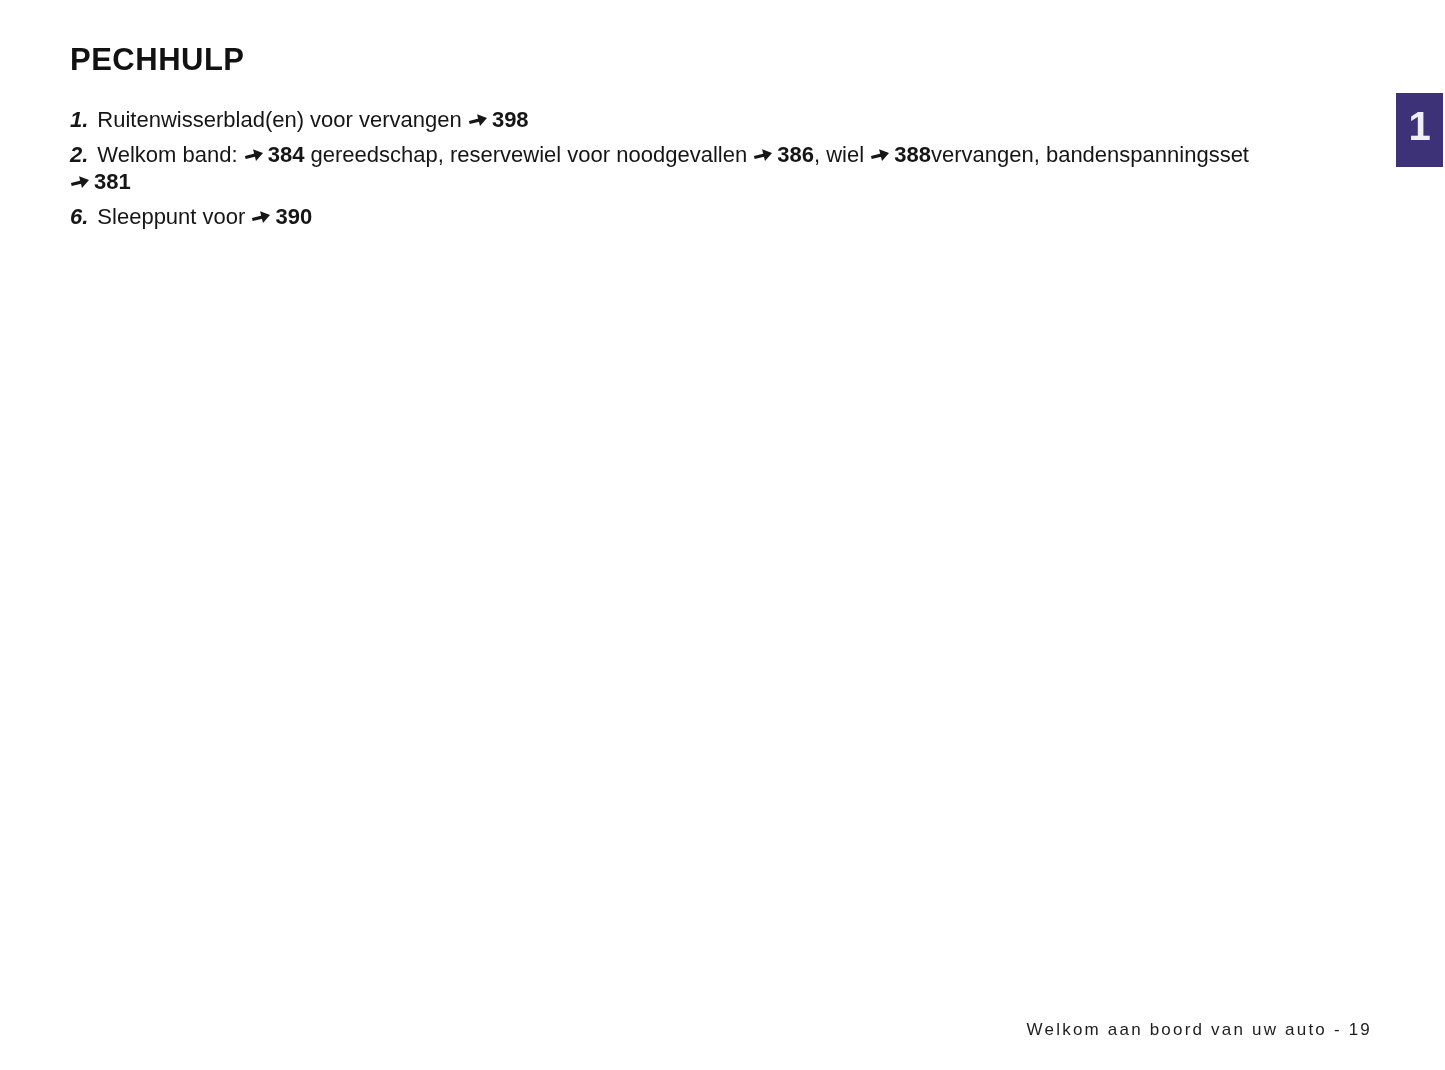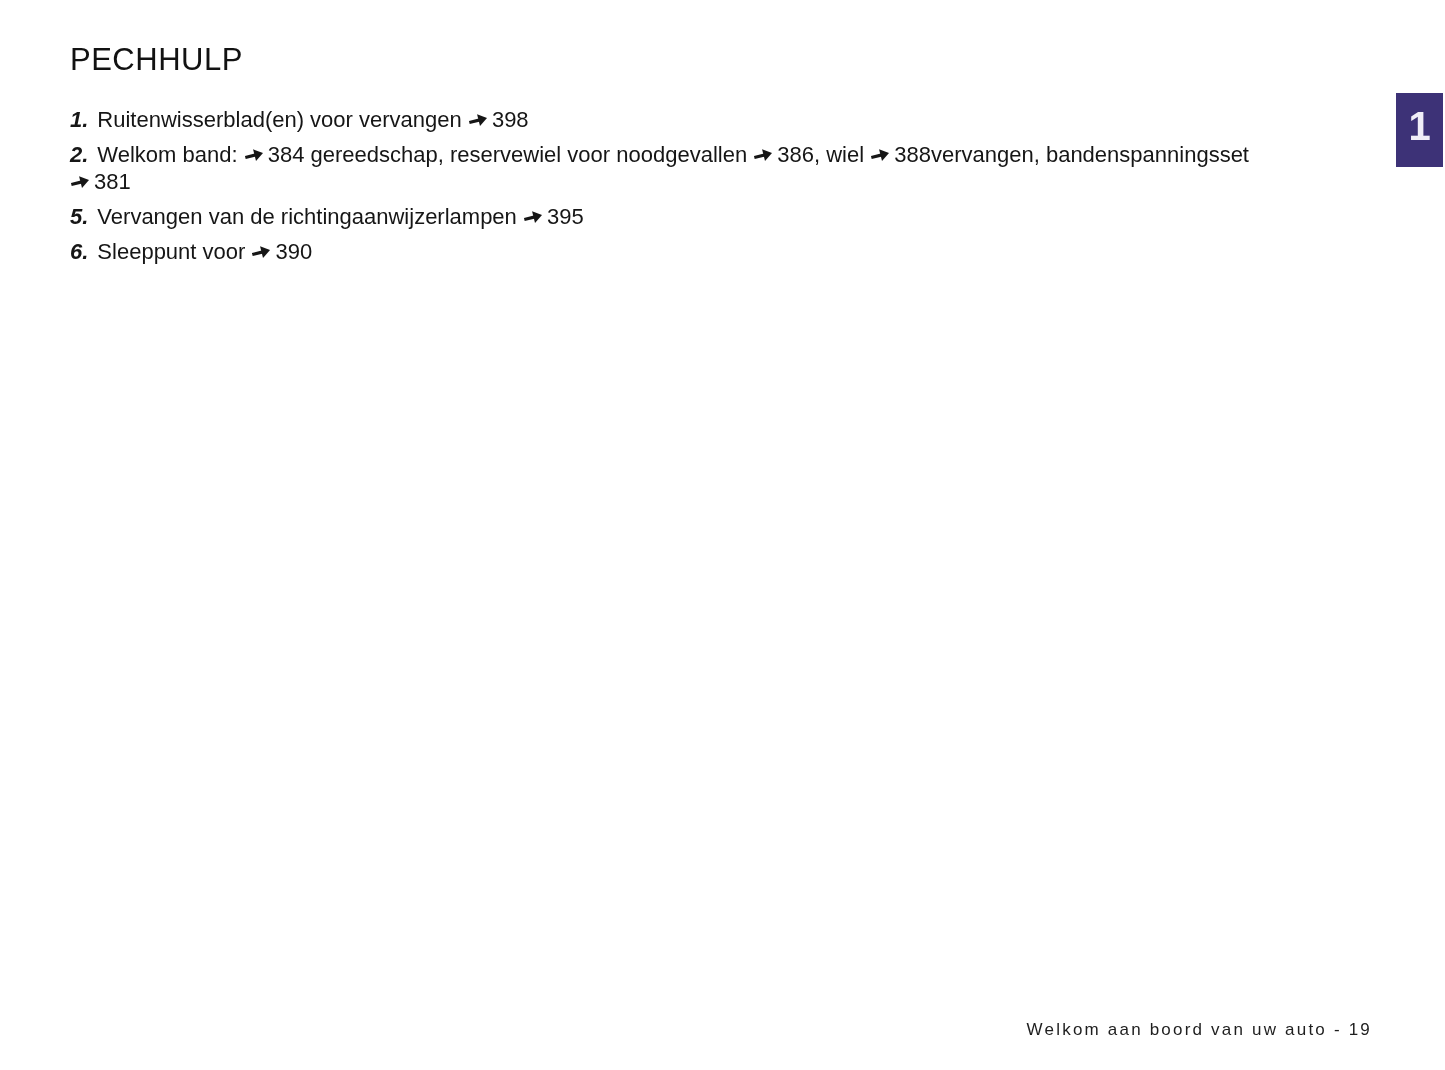--- a/index.html
+++ b/index.html
@@ -12,37 +12,37 @@
     color: #161616;
   }
   .content {
     position: absolute;
     left: 70px; top: 42px;
     width: 1280px;
   }
   .page-title {
     font-size: 31px;
     line-height: 36px;
-    font-weight: normal;
+    font-weight: bold;
     letter-spacing: 0.5px;
     color: #121212;
     margin: 0 0 28px 0;
   }
   .item {
     font-size: 22px;
     line-height: 27px;
     margin: 0 0 8px 0;
     color: #161616;
   }
   .num {
     font-weight: bold;
     font-style: italic;
     margin-right: 9px;
   }
-  .ref { font-weight: normal; white-space: nowrap; }
+  .ref { font-weight: bold; white-space: nowrap; }
   .arr {
     display: inline-block;
     vertical-align: -1px;
     margin: 0 4px 0 1px;
     fill: #161616;
   }
   .chapter-tab {
     position: absolute;
     left: 1396px; top: 93px;
     width: 47px; height: 74px;
@@ -99,26 +99,20 @@
           </g>
         </svg><span>388</span></span><span>vervangen, bandenspanningsset</span><br><span class="ref"><svg class="arr" width="19" height="16" viewBox="0 0 20 16">
           <g transform="rotate(-14 10 8)">
             <rect x="0" y="6.5" width="11.5" height="3.4"></rect>
             <polygon points="10,1.8 19.2,8.2 10,14.6"></polygon>
           </g>
         </svg><span>381</span></span></p>
 
 
 
-  <p class="item"><span class="num">5.</span><span>Vervangen van de richtingaanwijzerlampen </span><span class="ref"><svg class="arr" width="19" height="16" viewBox="0 0 20 16">
-          <g transform="rotate(-14 10 8)">
-            <rect x="0" y="6.5" width="11.5" height="3.4"></rect>
-            <polygon points="10,1.8 19.2,8.2 10,14.6"></polygon>
-          </g>
-        </svg><span>395</span></span></p>
 
   <p class="item"><span class="num">6.</span><span>Sleeppunt voor </span><span class="ref"><svg class="arr" width="19" height="16" viewBox="0 0 20 16">
           <g transform="rotate(-14 10 8)">
             <rect x="0" y="6.5" width="11.5" height="3.4"></rect>
             <polygon points="10,1.8 19.2,8.2 10,14.6"></polygon>
           </g>
         </svg><span>390</span></span></p>
 </div>
 
 <div class="chapter-tab">

